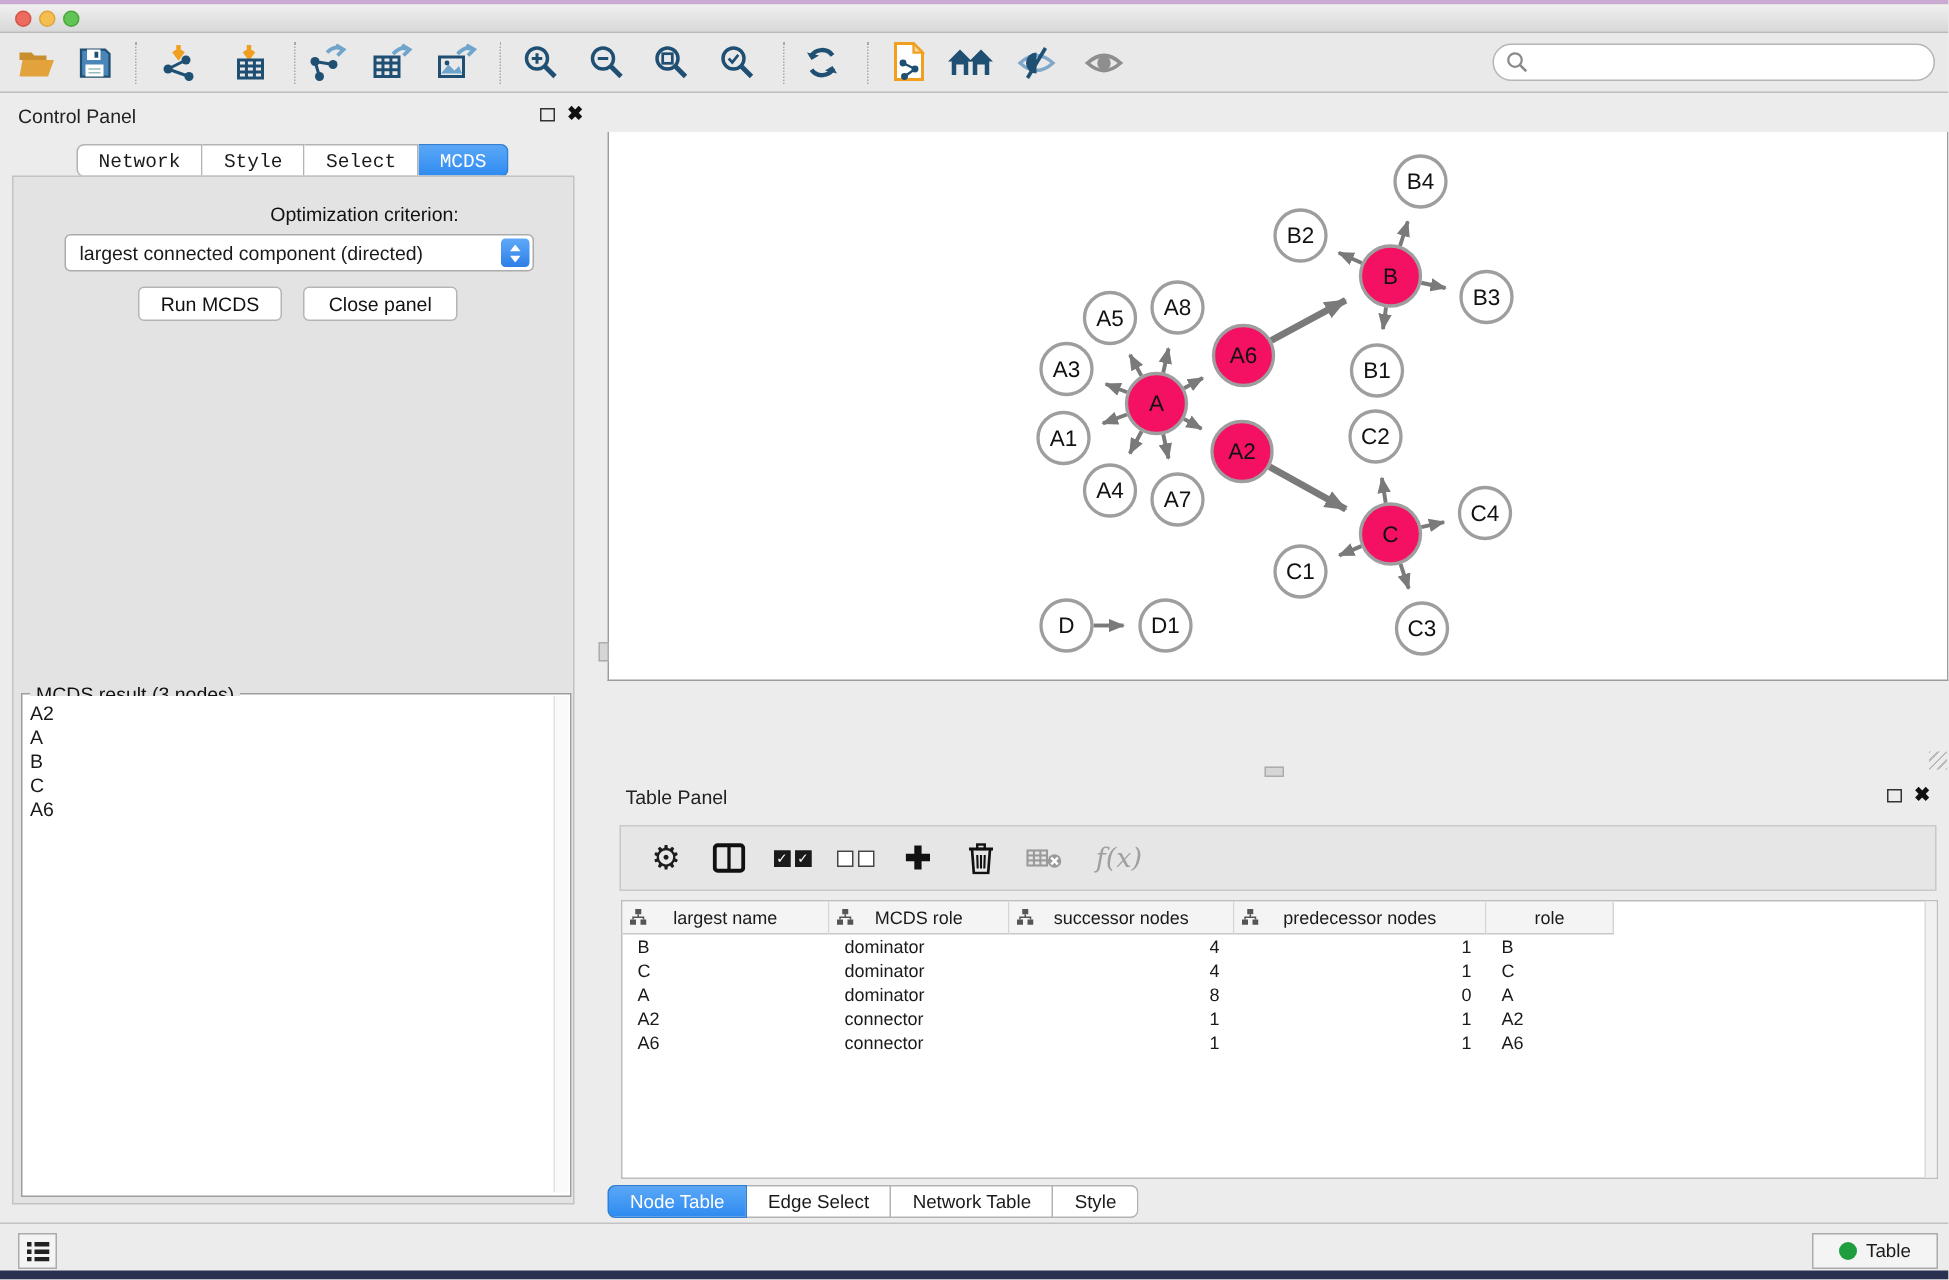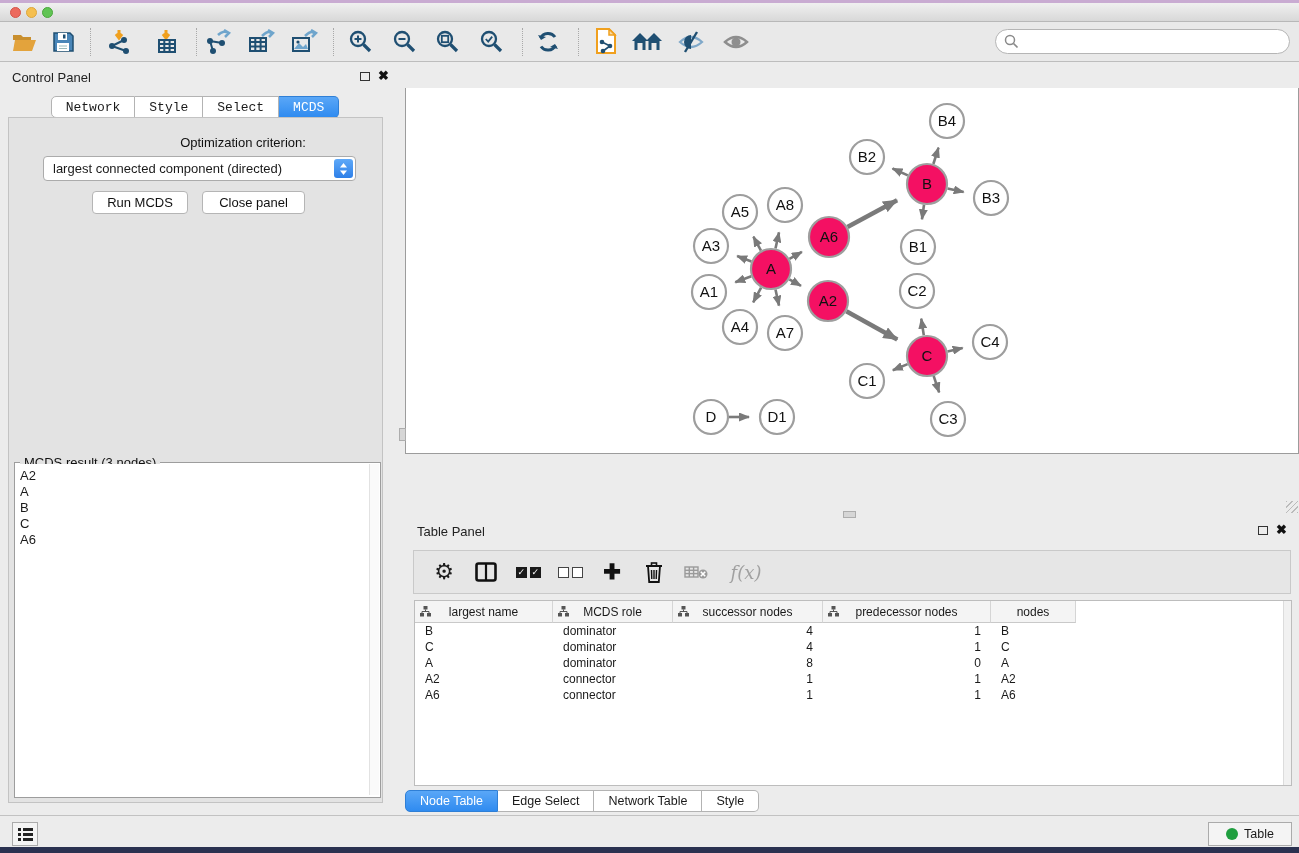--- a/index.html
+++ b/index.html
@@ -463,21 +463,21 @@
       <div class="th-cell" style="width: 168px;">
         <svg width="11" height="11" class="tree-ico">
           <rect x="3.5" y="0" width="4" height="3.5" fill="#555"></rect>
           <rect x="0" y="7" width="4" height="3.5" fill="#555"></rect>
           <rect x="7" y="7" width="4" height="3.5" fill="#555"></rect>
           <path d="M5.5 3.5 v2 M2 7 v-1.5 h7 V7" stroke="#555" fill="none" stroke-width="1"></path>
         </svg>
         <span>predecessor nodes</span>
       </div>
       <div class="th-cell" style="width: 85px;">
-        <span>nodes</span>
+        <span>role</span>
       </div>
     </div>
   <div id="tbl-body">
       <div class="tbl-row">
         <div class="td-cell" style="width: 138px;">B</div>
         <div class="td-cell" style="width: 120px;">dominator</div>
         <div class="td-cell num" style="width: 150px;">4</div>
         <div class="td-cell num" style="width: 168px;">1</div>
         <div class="td-cell" style="width: 85px;">B</div>
       </div>

